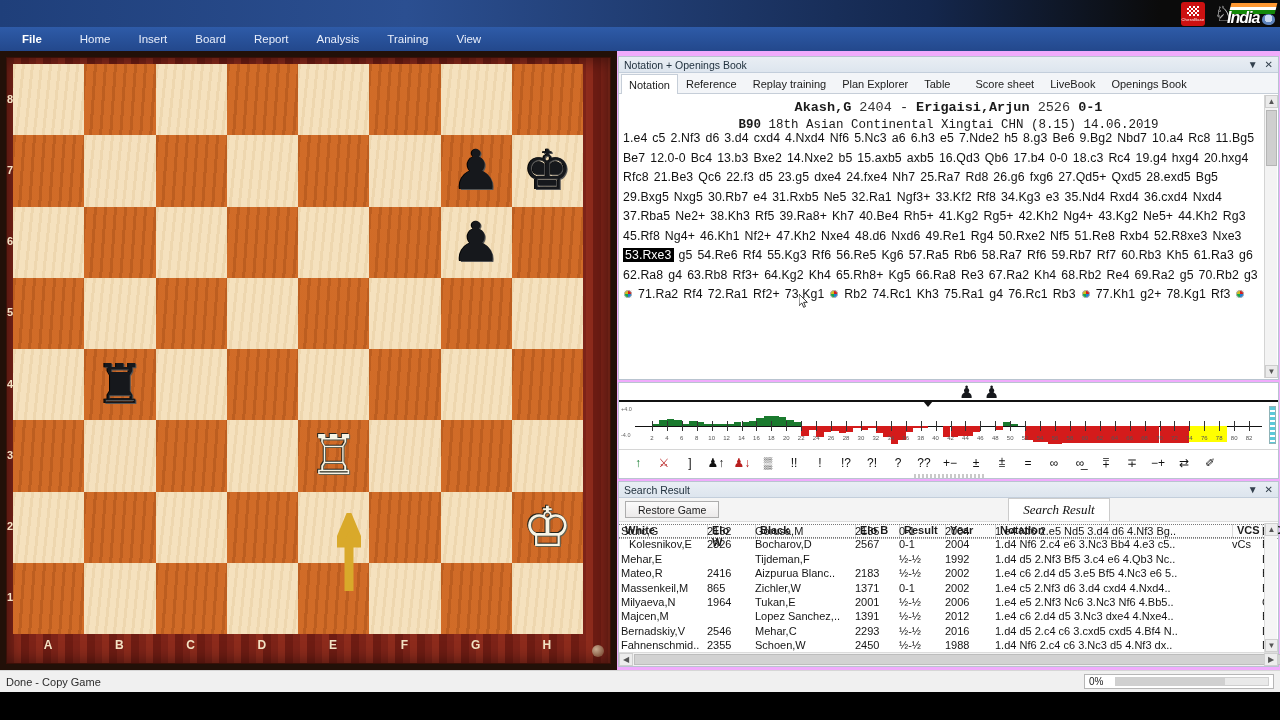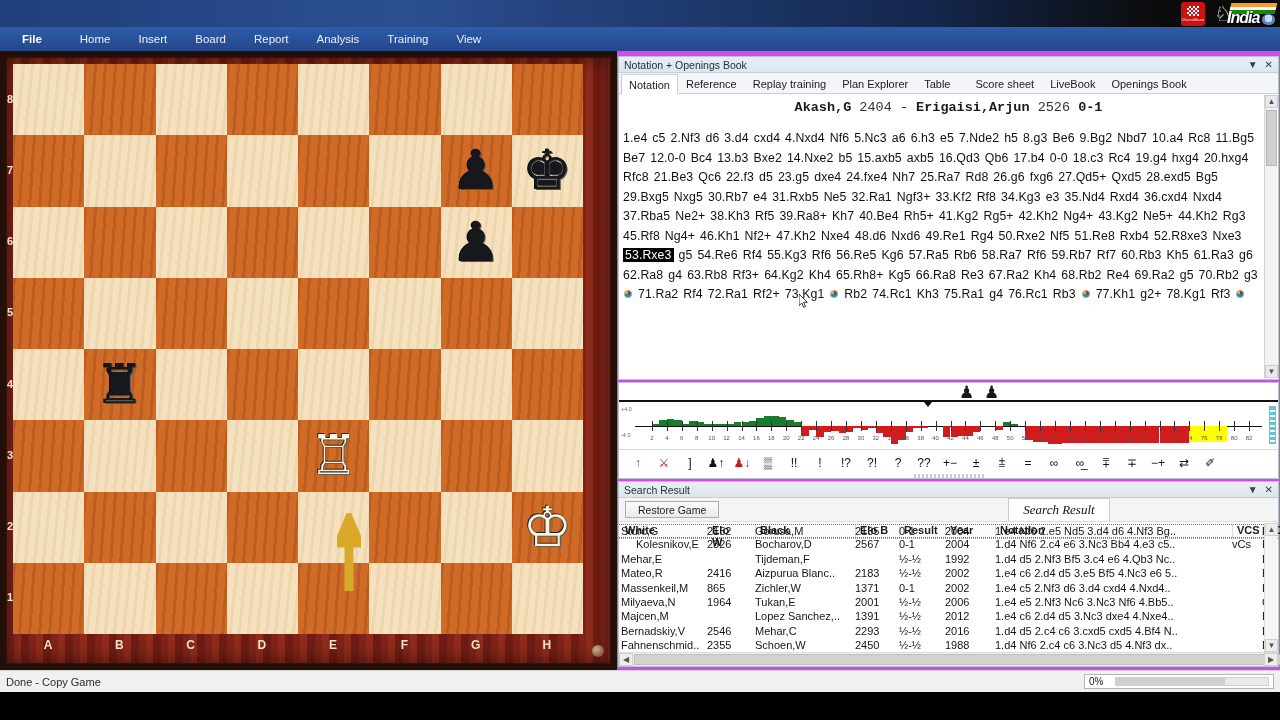--- a/index.html
+++ b/index.html
@@ -60,21 +60,21 @@
   #rankcoords div { position:absolute; left:-3px; width:12px; text-align:center; color:#f3e2c4;
       font-size:11px; font-weight:bold; }
   #filecoords { position:absolute; left:6px; top:578px; width:570px; height:24px; }
   #filecoords div { position:absolute; top:2px; width:71.25px; text-align:center; color:#f3e2c4;
       font-size:12px; font-weight:bold; letter-spacing:1px; }
   #move-arrow { position:absolute; left:330px; top:455px; width:24px; height:80px; }
   #board-knob { position:absolute; right:6px; bottom:6px; width:12px; height:12px;
       border-radius:50%; background:radial-gradient(circle at 35% 35%,#d9c7a8,#6d3a22); opacity:.85; }
 
   
-  #rightcol { position:absolute; left:617px; top:51px; width:663px; height:619px; background:#d946ef; }
+  #rightcol { position:absolute; left:617px; top:51px; width:663px; height:619px; background:#f0abfc; }
 
   .panel-title { height:16px; background:linear-gradient(to bottom,#e9eef4,#dde5ee);
       border-bottom:1px solid #c3cedb; display:flex; align-items:center; padding:0 5px;
       font-size:10.5px; color:#22323f; }
   .panel-title .spacer { flex:1; }
   .panel-title .tbtn { margin-left:7px; font-size:10px; color:#33404d; cursor:default; }
 
   
   #notationpanel { position:absolute; left:1px; top:5px; width:661px; height:324px;
       background:#ffffff; border:1px solid #b9c4d0; }
@@ -321,20 +321,24 @@
     </div>
 
     <div id="game-header">
       <div class="line1">
         <b>Akash,G</b>
         <span class="elo">2404</span>
         <span>-</span>
         <b>Erigaisi,Arjun</b>
         <span class="elo">2526</span>
         <b>0-1</b>
+      </div>
+      <div class="line2">
+        <b>B90</b>
+        <span>18th Asian Continental Xingtai CHN (8.15) 14.06.2019</span>
       </div>
     </div>
 
     <div id="moves"><span>1.e4 c5 2.Nf3 d6 3.d4 cxd4 4.Nxd4 Nf6 5.Nc3 a6 6.h3 e5 7.Nde2 h5 8.g3 Be6 9.Bg2 Nbd7 10.a4 Rc8 11.Bg5 Be7 12.0-0 Bc4 13.b3 Bxe2 14.Nxe2 b5 15.axb5 axb5 16.Qd3 Qb6 17.b4 0-0 18.c3 Rc4 19.g4 hxg4 20.hxg4 Rfc8 21.Be3 Qc6 22.f3 d5 23.g5 dxe4 24.fxe4 Nh7 25.Ra7 Rd8 26.g6 fxg6 27.Qd5+ Qxd5 28.exd5 Bg5 29.Bxg5 Nxg5 30.Rb7 e4 31.Rxb5 Ne5 32.Ra1 Ngf3+ 33.Kf2 Rf8 34.Kg3 e3 35.Nd4 Rxd4 36.cxd4 Nxd4 37.Rba5 Ne2+ 38.Kh3 Rf5 39.Ra8+ Kh7 40.Be4 Rh5+ 41.Kg2 Rg5+ 42.Kh2 Ng4+ 43.Kg2 Ne5+ 44.Kh2 Rg3 45.Rf8 Ng4+ 46.Kh1 Nf2+ 47.Kh2 Nxe4 48.d6 Nxd6 49.Re1 Rg4 50.Rxe2 Nf5 51.Re8 Rxb4 52.R8xe3 Nxe3 </span><span class="hl">53.Rxe3</span><span> g5 54.Re6 Rf4 55.Kg3 Rf6 56.Re5 Kg6 57.Ra5 Rb6 58.Ra7 Rf6 59.Rb7 Rf7 60.Rb3 Kh5 61.Ra3 g6 62.Ra8 g4 63.Rb8 Rf3+ 64.Kg2 Kh4 65.Rh8+ Kg5 66.Ra8 Re3 67.Ra2 Kh4 68.Rb2 Re4 69.Ra2 g5 70.Rb2 g3 </span><span class="nag-wheel"></span><span> 71.Ra2 Rf4 72.Ra1 Rf2+ 73.Kg1 </span><span class="nag-wheel"></span><span> Rb2 74.Rc1 Kh3 75.Ra1 g4 76.Rc1 Rb3 </span><span class="nag-wheel"></span><span> 77.Kh1 g2+ 78.Kg1 Rf3 </span><span class="nag-wheel"></span></div>
 
     <div class="vscroll">
       <div class="arrU">▲</div>
       <div class="thumb"></div>
       <div class="arrD">▼</div>
     </div>
@@ -558,21 +562,21 @@
           <div class="c" style="left: 88px; width: 48px;">2152</div>
           <div class="c" style="left: 136px; width: 100px;">Gorusa,M</div>
           <div class="c" style="left: 236px; width: 44px;">2135</div>
           <div class="c" style="left: 280px; width: 46px;">0-1</div>
           <div class="c" style="left: 326px; width: 50px;">2004</div>
           <div class="c" style="left: 376px; width: 237px;">1.e4 Nf6 2.e5 Nd5 3.d4 d6 4.Nf3 Bg..</div>
           <div class="c" style="left: 613px; width: 30px;"></div>
           <div class="c" style="left: 643px; width: 30px;">B05</div>
         </div>
         <div class="srow">
-          <div class="c" style="left: 17px; width: 85px;">Kolesnikov,E</div>
+          <div class="c" style="left: 10px; width: 85px;">Kolesnikov,E</div>
           <div class="c" style="left: 88px; width: 48px;">2326</div>
           <div class="c" style="left: 136px; width: 100px;">Bocharov,D</div>
           <div class="c" style="left: 236px; width: 44px;">2567</div>
           <div class="c" style="left: 280px; width: 46px;">0-1</div>
           <div class="c" style="left: 326px; width: 50px;">2004</div>
           <div class="c" style="left: 376px; width: 237px;">1.d4 Nf6 2.c4 e6 3.Nc3 Bb4 4.e3 c5..</div>
           <div class="c" style="left: 613px; width: 30px;">vCs</div>
           <div class="c" style="left: 643px; width: 30px;">E58</div>
         </div>
         <div class="srow">

